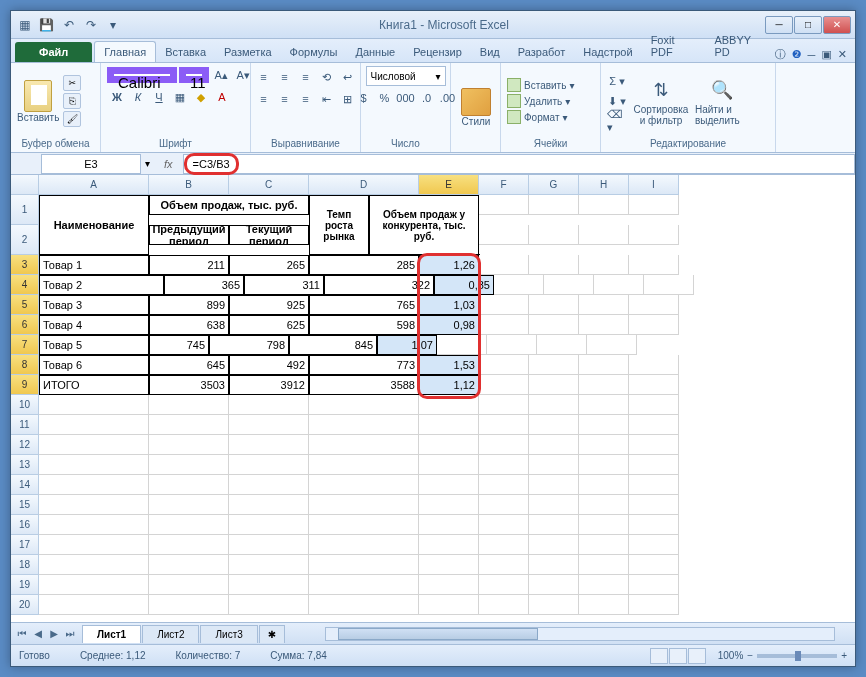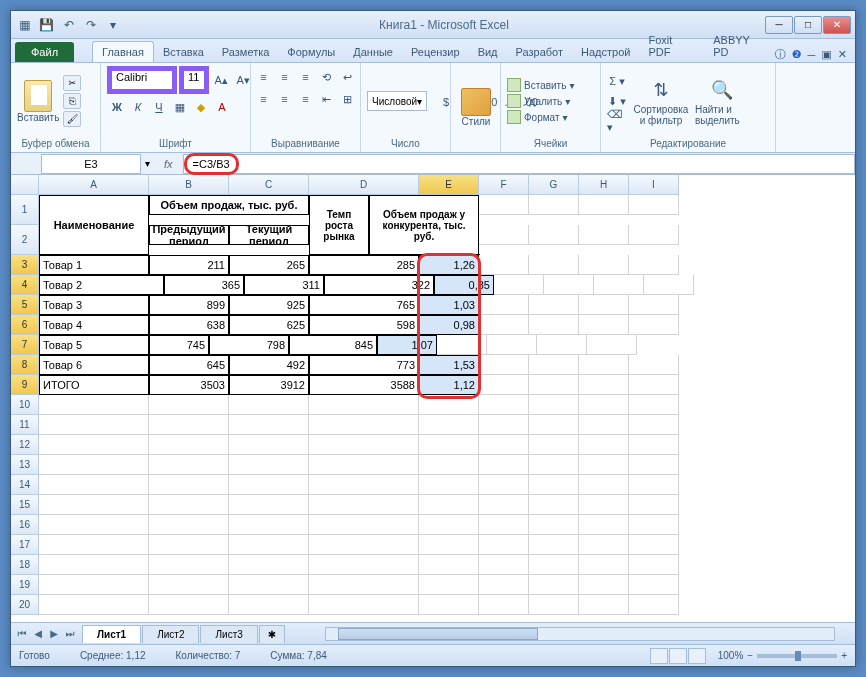--- a/index.html
+++ b/index.html
@@ -6,35 +6,35 @@
 body { background: #5a8bc4; padding: 10px; }
 .window { width: 846px; height: 657px; background: #fff; border: 1px solid #3b5a7a; box-shadow: 0 0 10px rgba(0,0,0,0.3); display: flex; flex-direction: column; }
 .titlebar { background: linear-gradient(#e8f0fa, #cfe0f5); height: 28px; display: flex; align-items: center; padding: 0 4px; border-bottom: 1px solid #a6bdd9; }
 .qat { display: flex; gap: 2px; align-items: center; }
 .qat-item { width: 20px; height: 20px; display: flex; align-items: center; justify-content: center; font-size: 12px; color: #3b5a7a; }
 .title-text { flex: 1; text-align: center; font-size: 12px; color: #4a6a8a; }
 .win-buttons { display: flex; gap: 1px; }
 .win-btn { width: 28px; height: 18px; border: 1px solid #7a9abf; background: linear-gradient(#e8f0fa,#d0e0f4); display: flex; align-items: center; justify-content: center; font-size: 10px; border-radius: 2px; }
 .win-btn.close { background: linear-gradient(#e89090,#d05050); color: #fff; }
 .ribbon-tabs { display: flex; background: linear-gradient(#e4eefb,#d6e5f8); height: 24px; align-items: end; padding-left: 4px; border-bottom: 1px solid #a6bdd9; font-size: 11px; }
-.file-tab { background: #1f6b3a; color: #fff; padding: 4px 16px; border-radius: 3px 3px 0 0; margin-right: 18px; }
+.file-tab { background: #1f6b3a; color: #fff; padding: 4px 24px; border-radius: 3px 3px 0 0; margin-right: 2px; font-weight: bold; }
 .tab { padding: 4px 9px; color: #3b5a7a; }
 .tab.active { background: #f4f9fe; border: 1px solid #a6bdd9; border-bottom: none; border-radius: 3px 3px 0 0; }
 .ribbon-help { margin-left: auto; display: flex; gap: 6px; padding-right: 8px; color: #3b5a7a; align-items: center; }
 .ribbon-body { background: #f4f9fe; height: 90px; display: flex; border-bottom: 1px solid #a6bdd9; }
 .ribbon-group { border-right: 1px solid #c8d8ec; padding: 3px 6px; display: flex; flex-direction: column; }
 .group-content { flex: 1; display: flex; align-items: center; gap: 4px; }
 .group-label { text-align: center; font-size: 10px; color: #4a6a8a; padding-top: 2px; }
 .paste-btn { display: flex; flex-direction: column; align-items: center; font-size: 10px; color: #3b5a7a; }
 .paste-icon { width: 28px; height: 32px; background: linear-gradient(#f8e8b0,#e8d080); border: 1px solid #c0a040; border-radius: 2px; position: relative; }
 .paste-icon::before { content: ''; position: absolute; top: 4px; left: 6px; width: 16px; height: 20px; background: #fff; }
 .small-icons { display: flex; flex-direction: column; gap: 2px; }
 .si { width: 18px; height: 16px; border: 1px solid #b0c4de; background: #e8f0fa; border-radius: 2px; font-size: 9px; display: flex; align-items: center; justify-content: center; }
 .font-row { display: flex; gap: 2px; align-items: center; }
-.font-sel { height: 28px; border: 5px solid #8b5cf6; background: #fff; font-size: 11px; padding: 0 4px; }
+.font-sel { height: 16px; border: 7px solid #8b5cf6; background: #fff; font-size: 15px; padding: 0 4px; }
 .btn-row { display: flex; gap: 1px; margin-top: 2px; }
 .rb { width: 20px; height: 18px; display: flex; align-items: center; justify-content: center; font-size: 11px; color: #3b5a7a; }
 .styles-btn { display: flex; flex-direction: column; align-items: center; font-size: 10px; color: #3b5a7a; padding: 4px; }
 .styles-icon { width: 30px; height: 28px; background: linear-gradient(135deg,#f0c060,#e0a040); border: 1px solid #c08030; border-radius: 2px; }
 .cell-ops { display: flex; flex-direction: column; gap: 2px; font-size: 10px; color: #3b5a7a; }
 .cell-op { display: flex; align-items: center; gap: 3px; }
 .cell-op-icon { width: 14px; height: 14px; border: 1px solid #8ab068; background: #d0e8c0; }
 .edit-icons { display: flex; flex-direction: column; gap: 2px; }
 .big-edit { display: flex; flex-direction: column; align-items: center; font-size: 10px; color: #3b5a7a; }
 .big-edit-icon { width: 28px; height: 28px; display: flex; align-items: center; justify-content: center; }
@@ -178,21 +178,21 @@
           <span class="rb">≡</span>
           <span class="rb">≡</span>
           <span class="rb">⇤</span>
           <span class="rb">⊞</span>
         </div>
       </div>
       <div class="group-label">Выравнивание</div>
     </div>
 
     <div class="ribbon-group" style="width:90px">
-      <div class="group-content" style="flex-direction:row;gap:9px">
+      <div class="group-content" style="flex-direction:column;gap:1px">
         <div class="num-fmt">
             <span>Числовой</span>
             <span>▾</span>
           </div>
         <div class="btn-row">
           <span class="rb">$</span>
           <span class="rb">%</span>
           <span class="rb">000</span>
           <span class="rb">.0</span>
           <span class="rb">.00</span>

